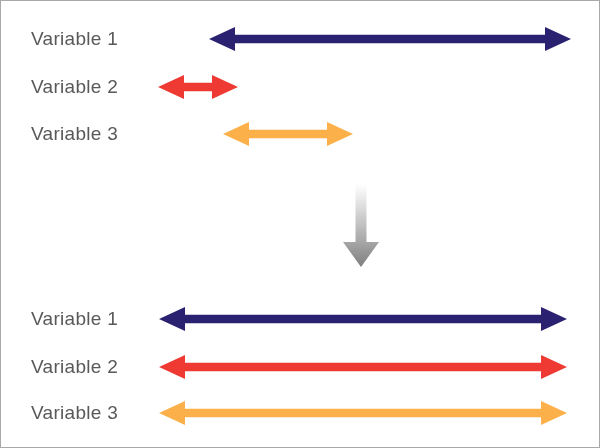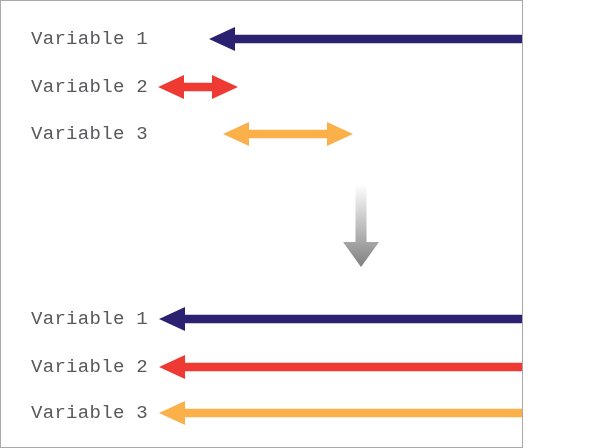--- a/index.html
+++ b/index.html
@@ -3,27 +3,26 @@
 <meta charset="utf-8">
 <style>
   html, body {
     margin: 0;
     padding: 0;
     background: #ffffff;
     font-family: "Liberation Sans", sans-serif;
   }
   .frame {
     position: relative;
-    width: 523px;
+    width: 600px;
     height: 448px;
     box-sizing: border-box;
     border: 1.5px solid #a9a9ab;
     background: #ffffff;
     overflow: hidden;
-    font-family: Liberation Mono, monospace;
   }
   #arrow-layer {
     position: absolute;
     left: 0;
     top: 0;
     width: 600px;
     height: 448px;
     display: block;
   }
   .var-label {

